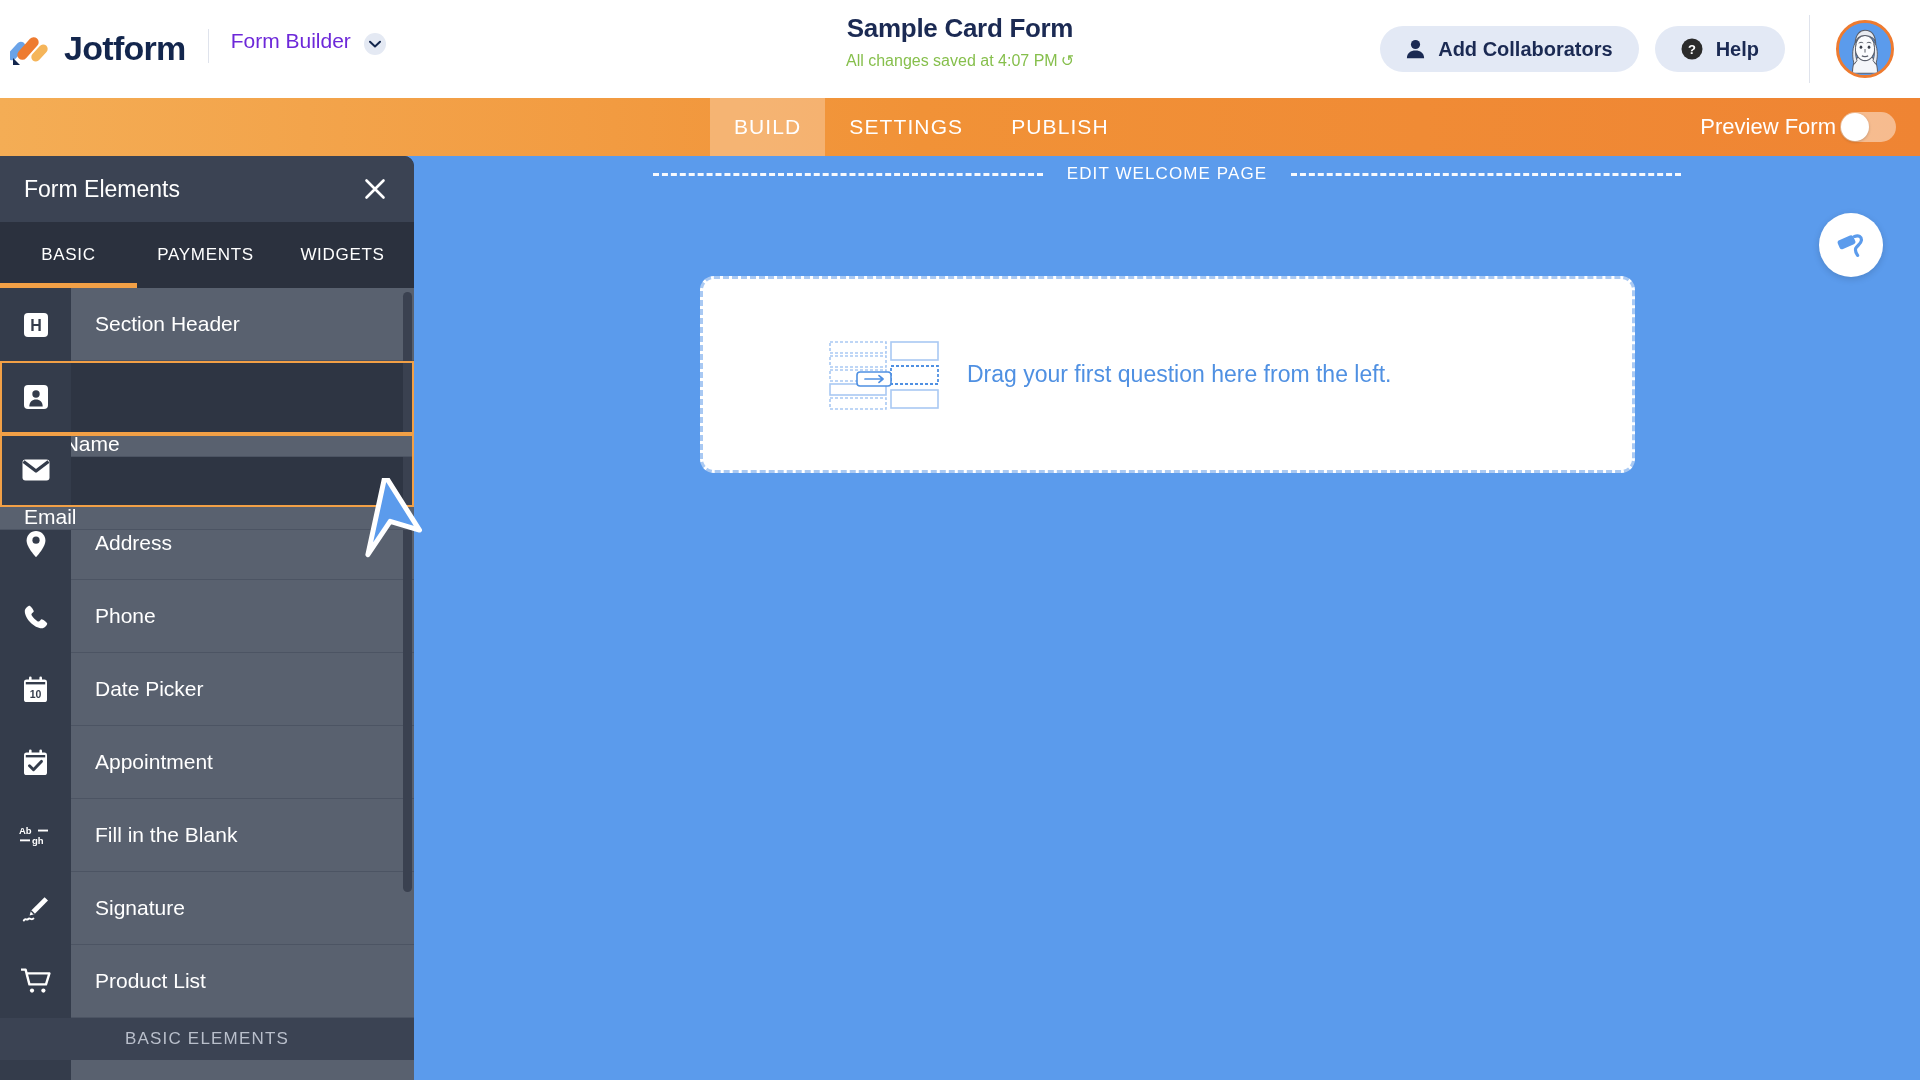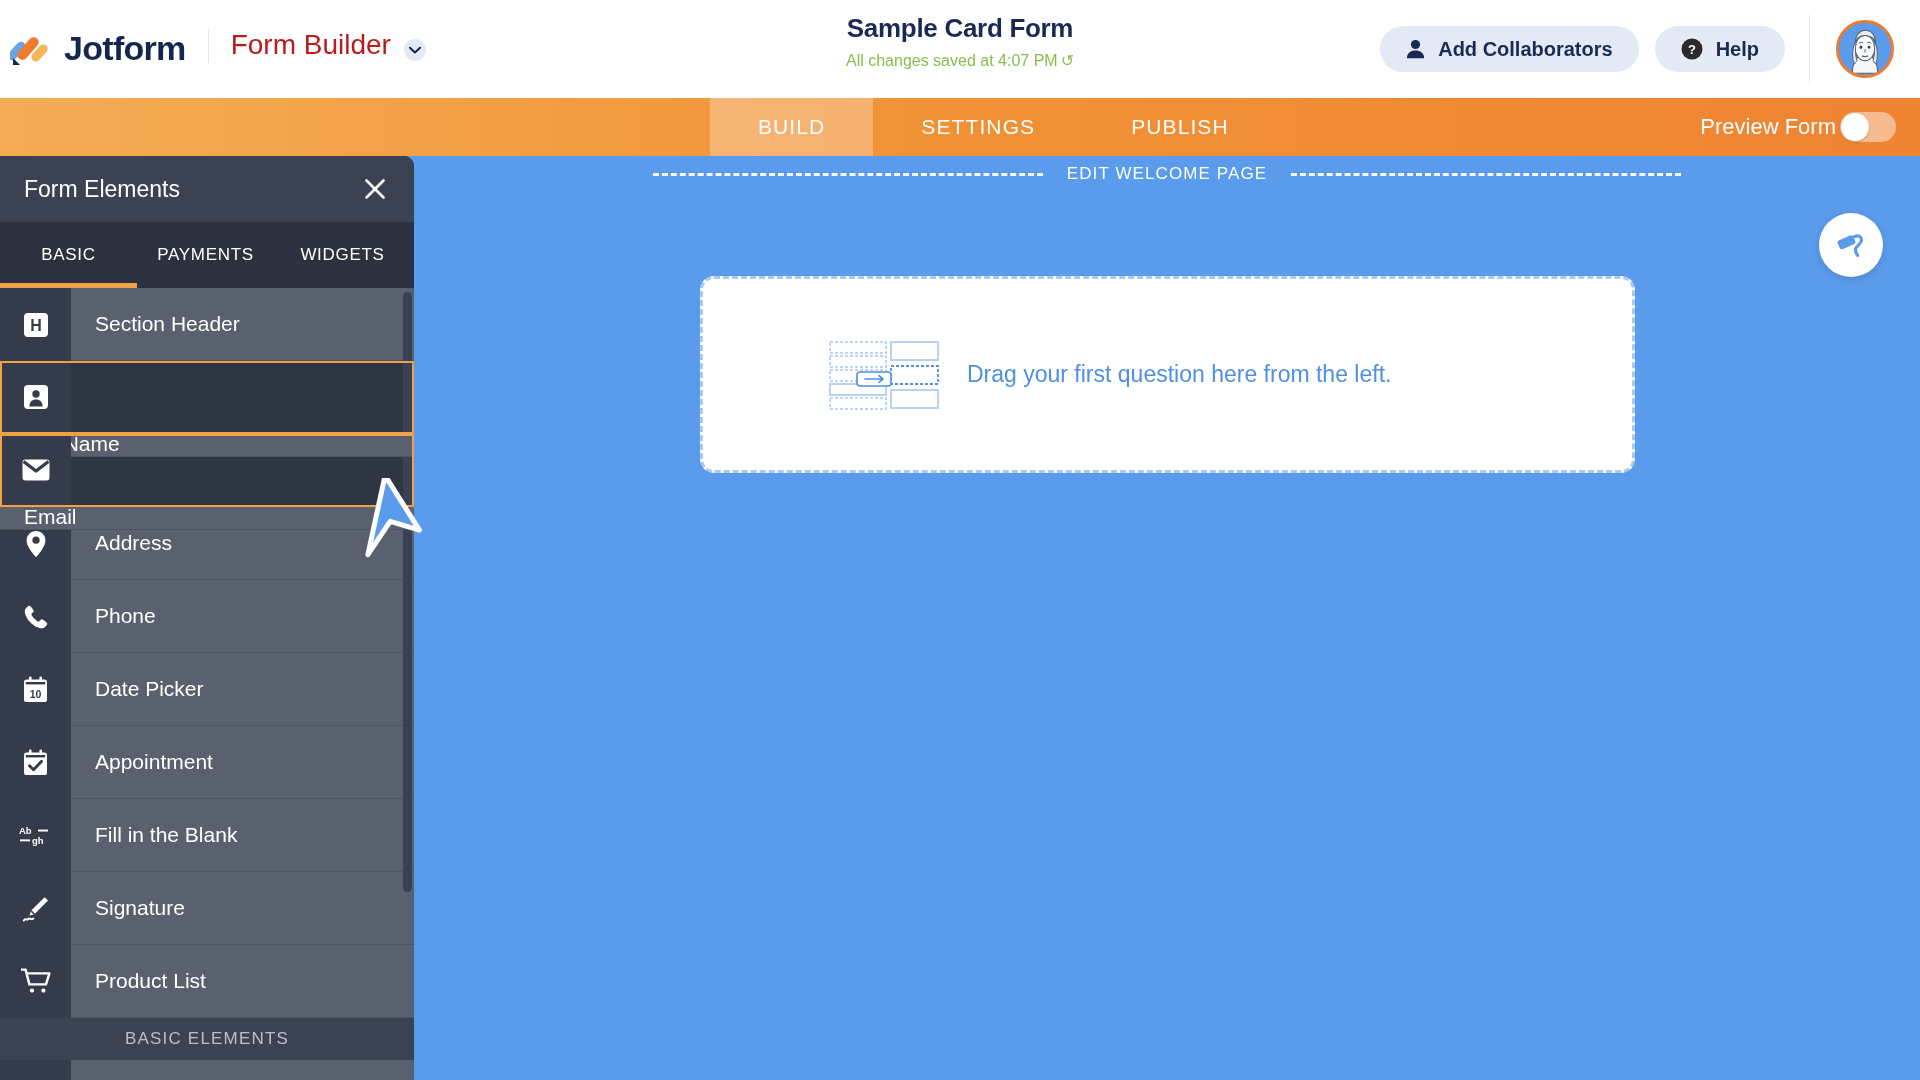--- a/index.html
+++ b/index.html
@@ -19,21 +19,21 @@
     display: flex; align-items: center;
   }
   .brand { display: flex; align-items: flex-start; padding-left: 10px; }
   .logo-mark { width: 42px; height: 40px; position: relative; flex: 0 0 auto; }
   .brand-name {
     font-size: 34px; font-weight: bold; color: #13264d;
     letter-spacing: -0.7px; margin-left: 12px;
   }
   .brand-divider { width: 1px; height: 34px; background: #dfe3ec; margin: 0 22px; }
   .builder-label {
-    font-size: 28px; color: #b91c1c; font-weight: normal;
+    font-size: 21px; color: #6d28d9; font-weight: normal;
   }
   .chev-badge {
     display: inline-flex; align-items: center; justify-content: center;
     width: 22px; height: 22px; border-radius: 50%;
     background: #e4e9f3; margin-left: 9px; vertical-align: middle;
   }
   .chev-badge svg { display:block; }
 
   .header-center {
     position: absolute; left: 0; right: 0; top: 13px;
@@ -74,21 +74,21 @@
   
   .navbar {
     position: absolute; top: 98px; left: 0;
     width: 1920px; height: 58px;
     background: linear-gradient(90deg,#f4ad55 0%, #f19237 48%, #ef8433 100%);
     display: flex; align-items: stretch;
   }
   .nav-tabs { display: flex; margin-left: 710px; height: 58px; }
   .nav-tab {
     display: flex; align-items: center; justify-content: center;
-    padding: 0 48px; font-size: 21px; letter-spacing: 1.1px;
+    padding: 0 24px; font-size: 21px; letter-spacing: 1.1px;
     color: #ffffff; cursor: pointer; height: 58px;
   }
   .nav-tab.active { background: rgba(255,255,255,0.28); }
   .preview-wrap {
     position: absolute; right: 24px; top: 0; height: 58px;
     display: flex; align-items: center; cursor: pointer;
   }
   .preview-label { font-size: 22px; color: #fff; margin-right: 4px; }
   .toggle {
     width: 56px; height: 30px; border-radius: 15px;

